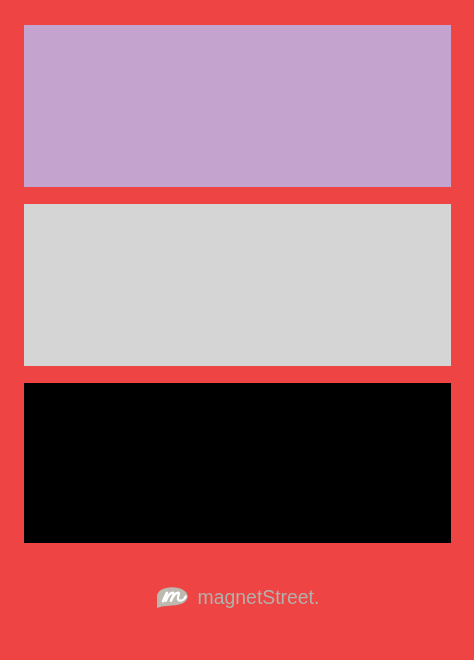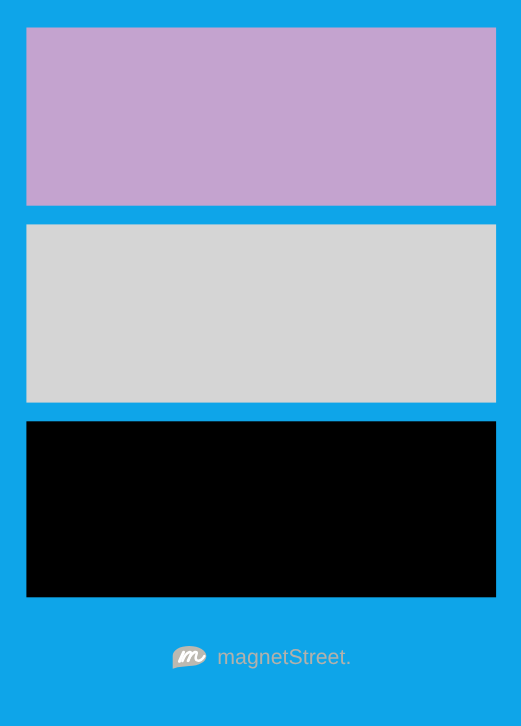--- a/index.html
+++ b/index.html
@@ -11,21 +11,21 @@
   #swatch-0{top:25px;height:162px;}
   #swatch-1{top:204px;height:162px;}
   #swatch-2{top:383px;height:160px;}
   .brand{position:absolute;left:0;top:0;width:474px;height:660px;transform:translateZ(0);}
   .brand svg{display:block;}
   .wordmark{font-family:"Liberation Sans",sans-serif;font-size:19.4px;}
 </style>
 </head>
 <body style="background: rgb(255, 255, 255);">
 
-<div class="page" style="background: #0ea5e9;">
+<div class="page" style="background: #ef4444;">
 
   <div class="swatch-stack">
     <div class="swatch" id="swatch-0" style="background: rgb(196, 163, 207);"></div>
     <div class="swatch" id="swatch-1" style="background: rgb(213, 213, 213);"></div>
     <div class="swatch" id="swatch-2" style="background: rgb(0, 0, 0);"></div>
   </div>
 
   <div class="brand">
     <svg width="474" height="660" viewBox="0 0 474 660">
       <g>

